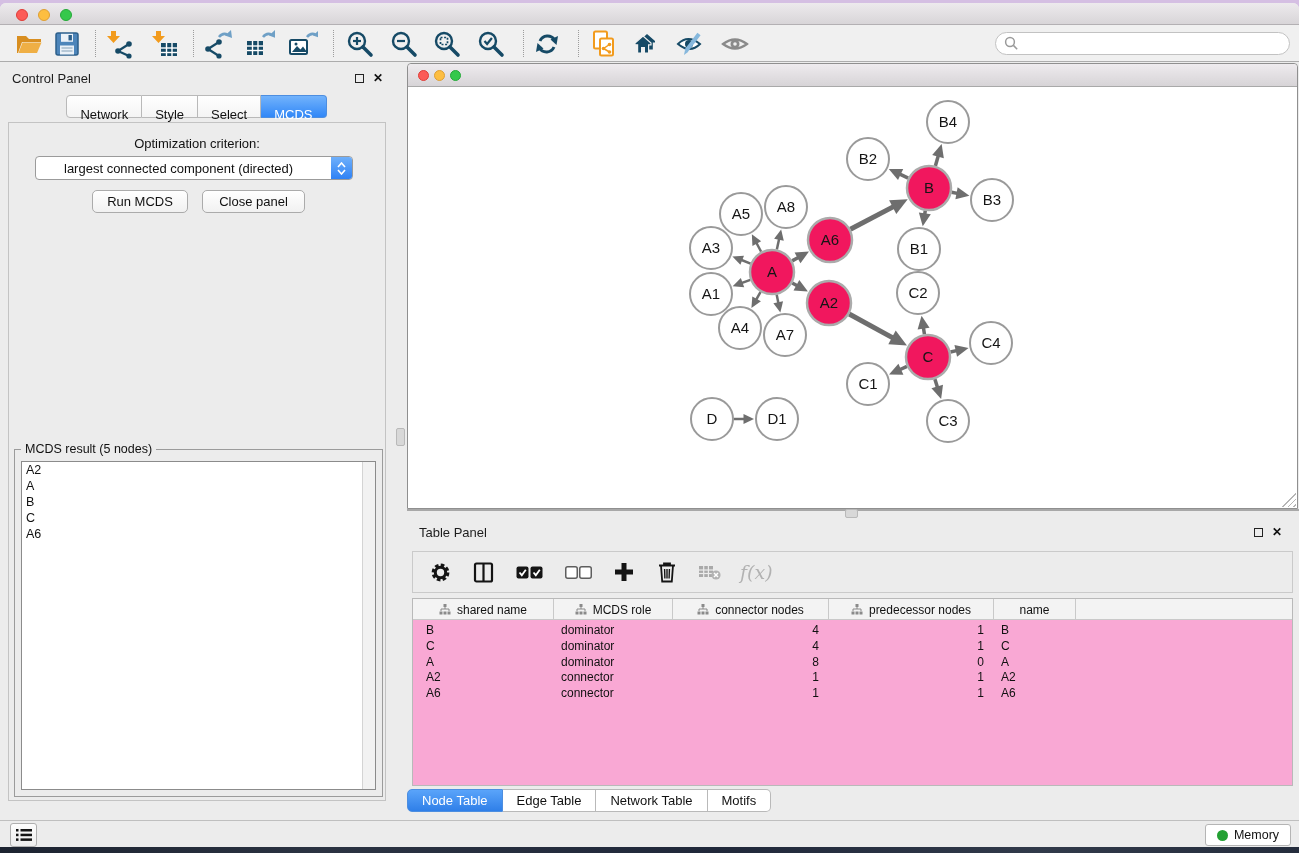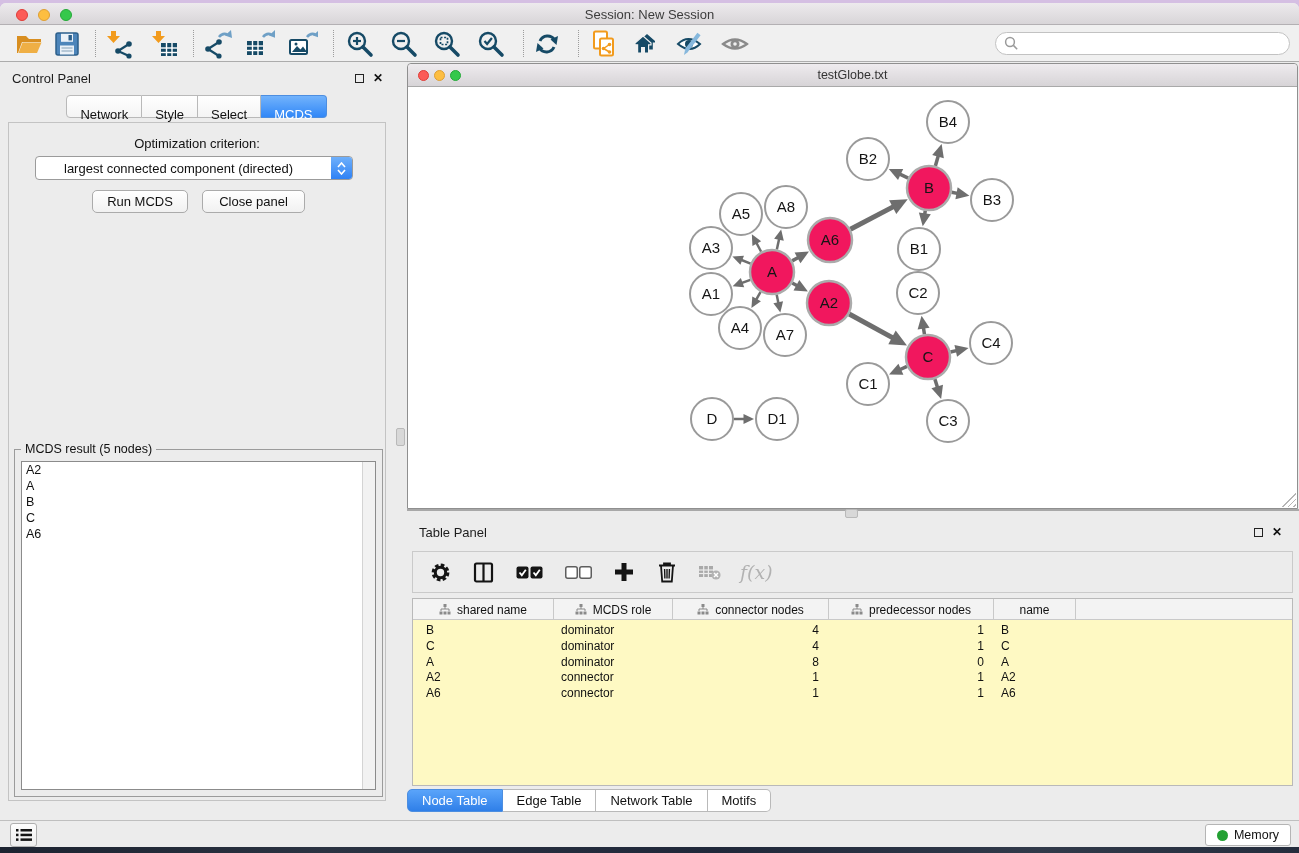--- a/index.html
+++ b/index.html
@@ -85,21 +85,21 @@
   #h-divider-grip { left:845px; top:509px; width:13px; height:9px; background:#D8D8D8;
     border:1px solid #B9B9B9; border-radius:2px; }
 
   
   #tp-title { left:419px; top:525px; font-size:13px; color:#1d1d1d; }
   #tp-icons { left:1254px; top:527px; }
   #tp-toolbar { left:412px; top:551px; width:881px; height:42px; border:1px solid #CACACA;
     display:flex; align-items:center; gap:17px; padding-left:14px; }
   .tp-btn { display:flex; align-items:center; justify-content:center; width:26px; height:26px; }
   #fx-label { font-family:"DejaVu Serif", serif; font-style:italic; font-size:19px; color:#B2B2B2; }
-  #ntable { left:412px; top:598px; width:881px; height:188px; background:#fef9c3; border:1px solid #B9B9B9; }
+  #ntable { left:412px; top:598px; width:881px; height:188px; background:#f9a8d4; border:1px solid #B9B9B9; }
   #ntable-header { position:absolute; left:0; top:0; width:879px; height:21px; background:#F3F3F3;
     border-bottom:1px solid #C9C9C9; display:flex; }
   .hcell { position:relative; height:21px; border-right:1px solid #C9C9C9; display:flex;
     align-items:center; justify-content:center; font-size:12px; color:#111; gap:6px; }
   .hcell:last-child { border-right:1px solid #C9C9C9; }
   .trow { position:absolute; left:0; width:879px; height:16px; display:flex; font-size:12px; color:#111; }
   .tcell { height:16px; line-height:16px; white-space:nowrap; }
   #tp-tabs { left:407px; top:789px; width:892px; display:flex; }
   .bt-tab { height:23px; line-height:21px; font-size:13px; padding:0 14px;
     background:#fff; border:1px solid #B9B9B9; border-left-width:0; color:#111; }
@@ -121,21 +121,20 @@
 </head>
 <body>
 
 <div id="desktop-bottom" class="abs"></div>
 <div id="app-window" class="abs"></div>
 
 <div id="titlebar" class="abs">
   <span class="tl" style="left:16px;background:#FC5B57;border:1px solid #DF3D38;"></span>
   <span class="tl" style="left:38px;background:#FDBE41;border:1px solid #DE9F34;"></span>
   <span class="tl" style="left:60px;background:#35C84B;border:1px solid #24A938;"></span>
-  <div id="titlebar-title">Session: New Session</div>
 </div>
 
 <div id="toolbar" class="abs">
   <div class="tbtn" style="left:13px">
     <svg width="30" height="30" viewBox="0 0 30 30">
         <path d="M3 7h9l3 3h12v3H8L4 24H3z" fill="#D88E20"></path>
         <path d="M8.5 13.5h19L23 24H4.5z" fill="#EFAF45"></path>
       </svg>
   </div>
   <div class="tbtn" style="left:51px">
@@ -322,21 +321,20 @@
     <div id="mcds-scroll"></div>
   </div>
 </div>
 <div id="v-divider-grip" class="abs"></div>
 
 <div id="net-window" class="abs">
   <div id="net-titlebar">
     <span class="tl-s" style="left:10px;background:#FC5B57;border:1px solid #DF3D38;"></span>
     <span class="tl-s" style="left:26px;background:#FDBE41;border:1px solid #DE9F34;"></span>
     <span class="tl-s" style="left:42px;background:#35C84B;border:1px solid #24A938;"></span>
-    <div id="net-title">testGlobe.txt</div>
   </div>
   <svg id="graph-svg" width="889" height="421" viewBox="0 0 889 421">
       <line x1="353.158322762694" y1="164.71557162052426" x2="347.84838404239736" y2="154.78084756319504" stroke="#6E6E6E" stroke-width="2.5"></line>
       <polygon points="343.841677237306,147.28442837947574 353.1567003447024,154.21139340816404 344.42557682484113,158.87802839291749" fill="#6E6E6E"></polygon>
       <line x1="368.8427897467371" y1="162.51561903300652" x2="371.36748360772964" y2="150.79382610696933" stroke="#6E6E6E" stroke-width="2.5"></line>
       <polygon points="373.1572102532629,142.48438096699348 375.7854012726489,153.79124224524477 366.10734163903004,151.7067370933884" fill="#6E6E6E"></polygon>
       <line x1="342.59698311096014" y1="176.57914089611546" x2="332.3128274784676" y2="172.53291572923317" stroke="#6E6E6E" stroke-width="2.5"></line>
       <polygon points="324.40301688903986,169.42085910388454 335.9862747107419,168.6588628860602 332.3616440529829,177.8714658078643" fill="#6E6E6E"></polygon>
       <line x1="342.3641146728813" y1="192.803106183551" x2="332.63175599148866" y2="196.31313718339754" stroke="#6E6E6E" stroke-width="2.5"></line>
       <polygon points="324.6358853271187,199.196893816449 332.8337731673869,190.97818741225237 336.19250148117624,200.29102500957734" fill="#6E6E6E"></polygon>

